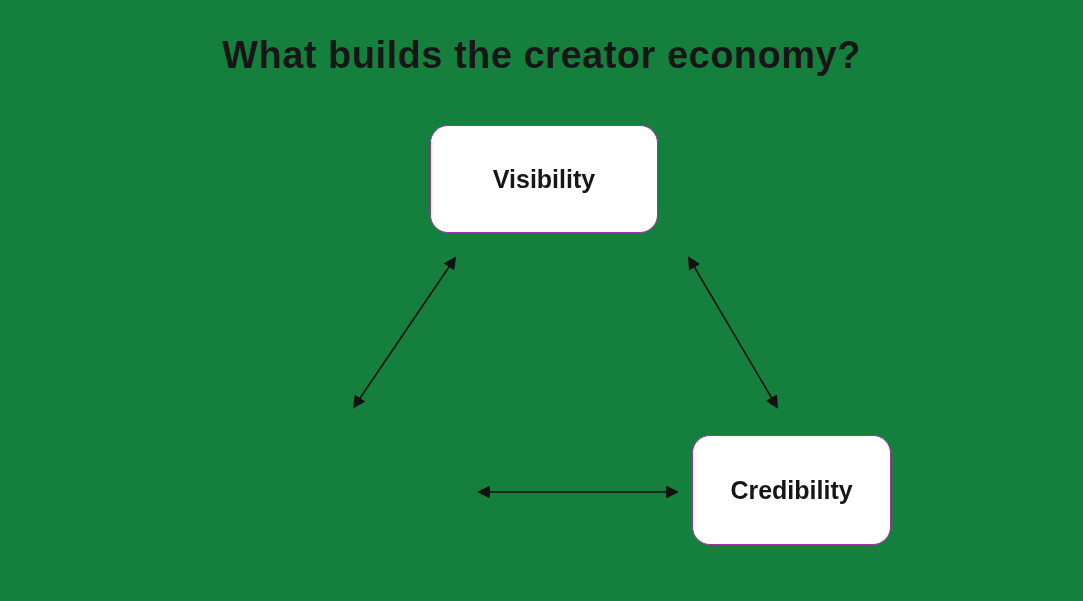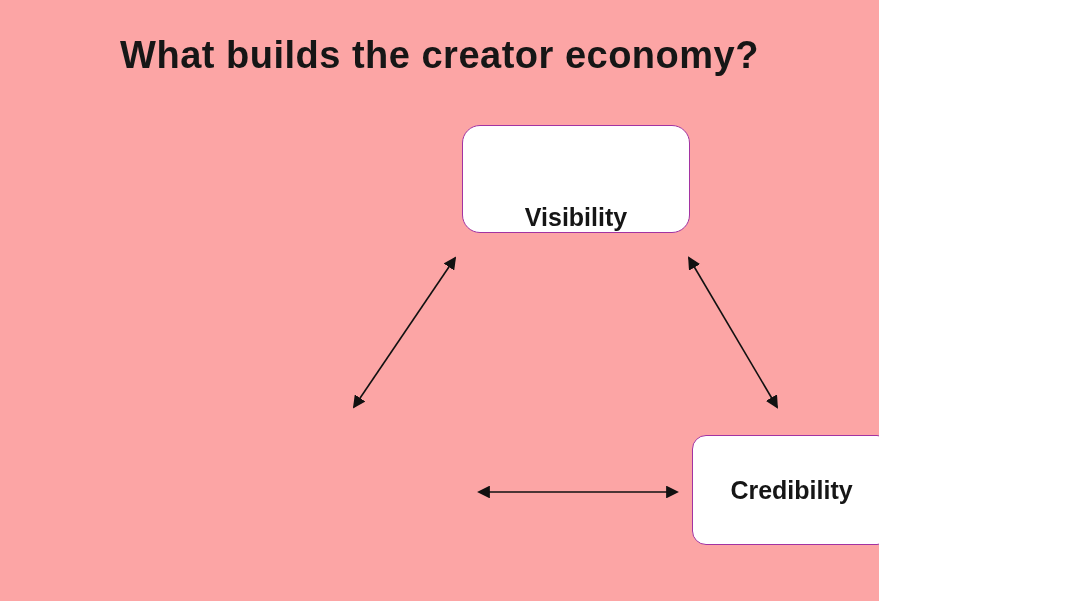--- a/index.html
+++ b/index.html
@@ -3,23 +3,23 @@
 <meta charset="utf-8">
 <style>
   html, body {
     margin: 0;
     padding: 0;
     background: #ffffff;
     font-family: "Liberation Sans", "DejaVu Sans", sans-serif;
   }
   .canvas {
     position: relative;
-    width: 879px;
+    width: 1083px;
     height: 601px;
-    background: #fca5a5;
+    background: #15803d;
     overflow: hidden;
   }
   .diagram-title {
     position: absolute;
     top: 34px;
     left: 0;
     width: 100%;
     margin: 0;
     text-align: center;
     font-size: 38px;
@@ -43,23 +43,23 @@
     border-radius: 18px;
     display: flex;
     align-items: center;
     justify-content: center;
   }
   .node-label {
     font-size: 25px;
     font-weight: 700;
     color: #161616;
   }
-  .node-visibility   { left: 462px; top: 125px; width: 228px; height: 108px; align-items: flex-end; }
+  .node-visibility   { left: 430px; top: 125px; width: 228px; height: 108px; }
   .node-authenticity { left: 256px; top: 433px; width: 199px; height: 119px; }
-  .node-credibility  { left: 692px; top: 435px; width: 199px; height: 110px; border-radius: 14px; }
+  .node-credibility  { left: 692px; top: 435px; width: 199px; height: 110px; }
 </style>
 </head>
 <body>
 
 <div class="canvas">
 
   <h1 class="diagram-title">What builds the creator economy?</h1>
 
   <svg class="arrows-layer" width="1083" height="601" viewBox="0 0 1083 601" xmlns="http://www.w3.org/2000/svg">
     <defs>

